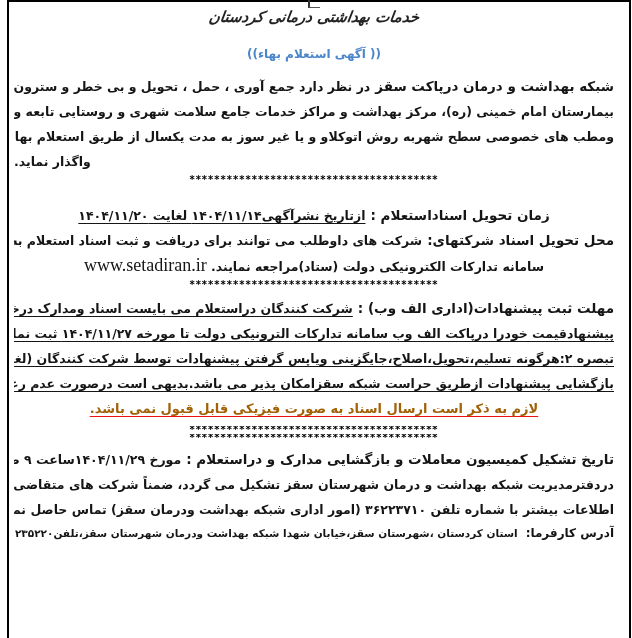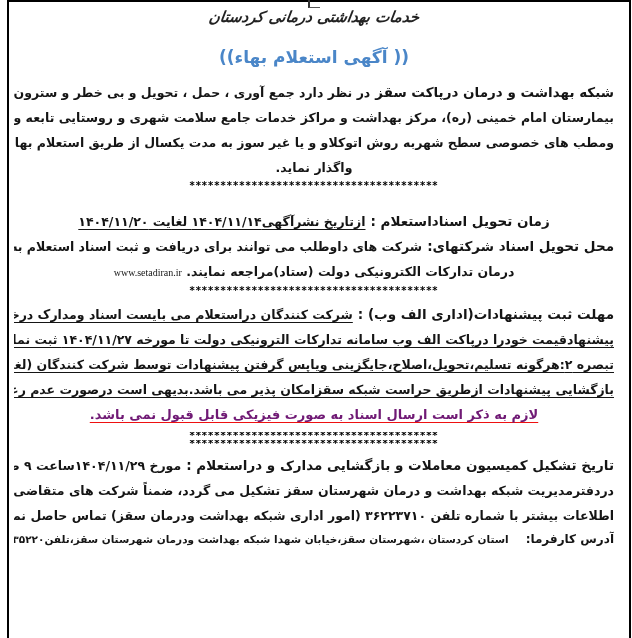--- a/index.html
+++ b/index.html
@@ -12,46 +12,46 @@
     border-left:2px solid #000;border-top:2px solid #000;border-right:2px solid #000;
     pointer-events:none;
   }
   .emblem{
     position:absolute;top:0;left:308px;width:10px;height:7px;
     border-left:2px solid #333;border-bottom:1px solid #555;
   }
   .content{position:absolute;left:14px;right:18px;top:0;}
   .line{overflow:hidden;white-space:nowrap;font-size:12.5px;line-height:25px;}
   .jline{text-align:justify;text-align-last:justify;}
-  .rline{text-align:center;}
+  .rline{text-align:left;}
   .cline{text-align:center;}
   .u{text-decoration:underline;text-underline-offset:3px;text-decoration-thickness:1px;}
   .label{font-size:13.5px;margin-left:5px;}
   .letterhead-wrap{margin-top:7px;text-align:center;}
   .letterhead{
     display:inline-block;font-size:15px;font-style:italic;font-weight:700;
     transform:skewX(-8deg);letter-spacing:1px;color:#222;
   }
   .doc-title{
-    margin-top:21px;text-align:center;font-size:17px;color:#4a86c8;letter-spacing:.5px;
+    margin-top:21px;text-align:center;font-size:12px;color:#4a86c8;letter-spacing:.5px;
   }
   .intro{margin-top:13px;}
   .stars{
     text-align:center;font-size:10px;line-height:12px;letter-spacing:1px;color:#000;
     overflow:hidden;white-space:nowrap;
   }
   .stars.tight{line-height:8px;}
   .sec-time{margin-top:17px;}
   .sec-deadline{margin-top:5px;}
-  .red-notice{color:#701a75;text-decoration-color:#ee1111;font-size:13px;}
+  .red-notice{color:#a16207;text-decoration-color:#ee1111;font-size:13px;}
   .dblstars{margin-top:5px;}
   .commission{margin-top:5px;}
   .addr{font-size:10.5px;line-height:23px;}
-  .addr .label{font-size:12px;margin-left:17px;}
-  .url{font-family:"Liberation Serif",serif;font-weight:400;font-size:10px;}
+  .addr .label{font-size:12px;margin-left:8px;}
+  .url{font-family:"Liberation Serif",serif;font-weight:400;font-size:18px;}
   .footer{margin-top:17px;font-size:13.5px;}
 </style>
 </head>
 <body>
 
 <div class="frame"></div>
 <div class="emblem"></div>
 
 <div class="content">
 
@@ -74,21 +74,21 @@
 
   <div class="line cline sec-time">
     <span class="label">زمان تحویل اسناداستعلام :</span><span class="u">ازتاریخ نشرآگهی۱۴۰۴/۱۱/۱۴ لغایت ۱۴۰۴/۱۱/۲۰</span>
   </div>
 
   <div>
     <div class="line jline">
       <span class="label">محل تحویل اسناد شرکتهای:</span><span>شرکت های داوطلب می توانند برای دریافت و ثبت اسناد استعلام به آدرس</span>
     </div>
     <div class="line cline">
-      <span>درمان تدارکات الکترونیکی دولت (ستاد)مراجعه نمایند.</span>
+      <span>سامانه تدارکات الکترونیکی دولت (ستاد)مراجعه نمایند.</span>
       <span class="url" dir="ltr">www.setadiran.ir</span>
     </div>
   </div>
 
   <div class="stars">****************************************</div>
 
   <div class="sec-deadline">
     <div class="line jline">
       <span class="label">مهلت ثبت پیشنهادات(اداری الف وب) :</span><span class="u">شرکت کنندگان دراستعلام می بایست اسناد ومدارک درخواستی وفرم</span>
     </div>

